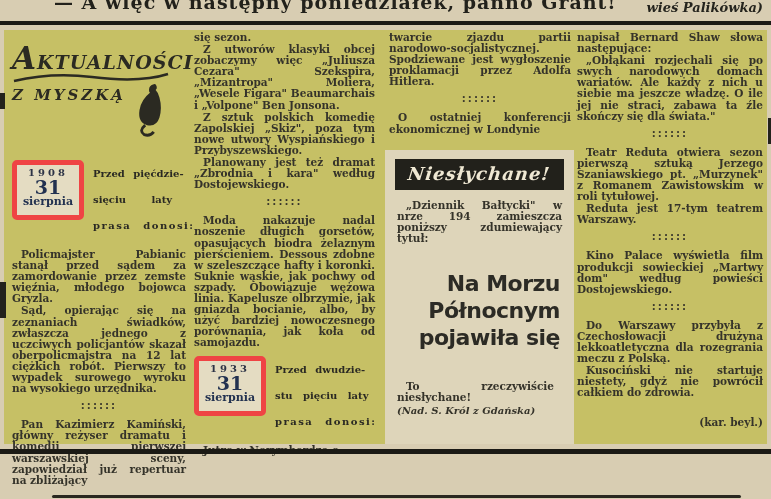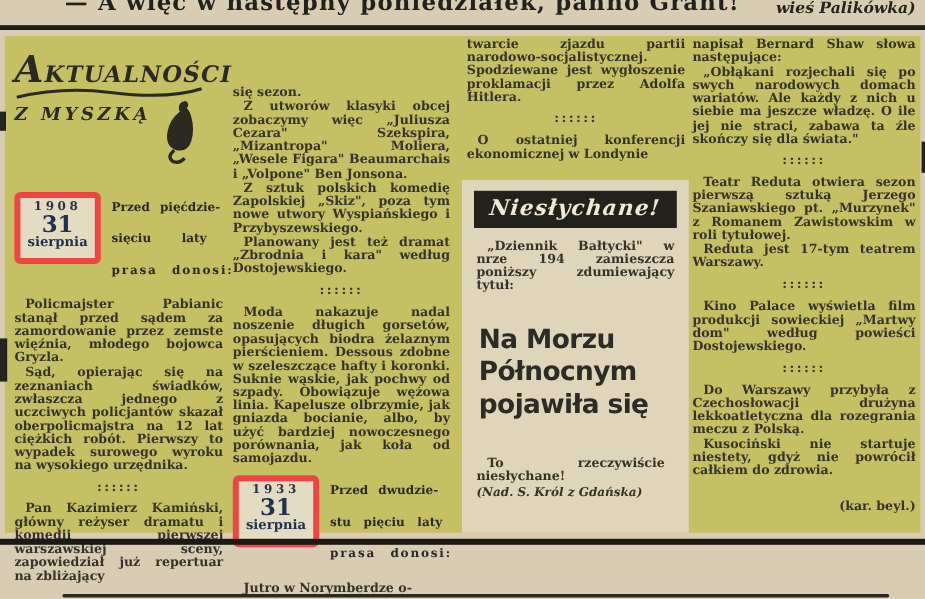--- a/index.html
+++ b/index.html
@@ -27,21 +27,21 @@
   .a2{left:0; top:282px; width:6px; height:36px;}
   .a3{right:0; top:118px; width:3px; height:26px;}
 
   
   .panel{
     position:absolute; left:4px; top:30px; width:763px; height:414px;
     background:#c6c065;
   }
   .col{position:absolute; top:2px;}
   .col1{left:8px;  width:174px; top:10px;}
-  .col2{left:190px; width:181px;margin-top:40px;}
+  .col2{left:190px; width:181px;}
   .col3{left:385px; width:182px;}
   .col4{left:573px; width:186px;}
 
   .par{
     font-size:10.5px; line-height:11.1px; font-weight:bold;
     text-align:justify; text-indent:9px; margin:0 0 1px 0; color:#35332a;
   }
   .cont{text-indent:0;}
   .sep{
     text-align:center; font-weight:bold; font-size:11px; line-height:12px;
@@ -85,21 +85,21 @@
   }
   .banner{
     margin:9px 10px 0 10px; background:#22211b; color:#efe8d3;
     text-align:center; padding:4px 4px 6px 4px;
   }
   .banner-text{
     font-family:"DejaVu Serif", serif; font-style:italic; font-weight:bold;
     font-size:18px; letter-spacing:1px; display:inline-block; transform:skewX(-6deg);
   }
   .box-intro{margin:10px 12px 0 12px;}
-  .box-headline{margin:26px 14px 0 14px; color:#2c2b25;}
+  .box-headline{margin:26px 14px 0 14px; color:#2c2b25;text-align:right;}
   .bh-line{
     font-family:"DejaVu Sans", sans-serif; font-weight:bold;
     font-size:22px; line-height:27px; letter-spacing:-0.5px; white-space:nowrap;
   }
   .bh-light{
     font-family:"DejaVu Sans", sans-serif; font-weight:normal;
     font-size:29px; line-height:32px; letter-spacing:2px; color:#3a382f;
   }
   .box-outro{margin:30px 20px 0 12px;}
   .box-credit{

